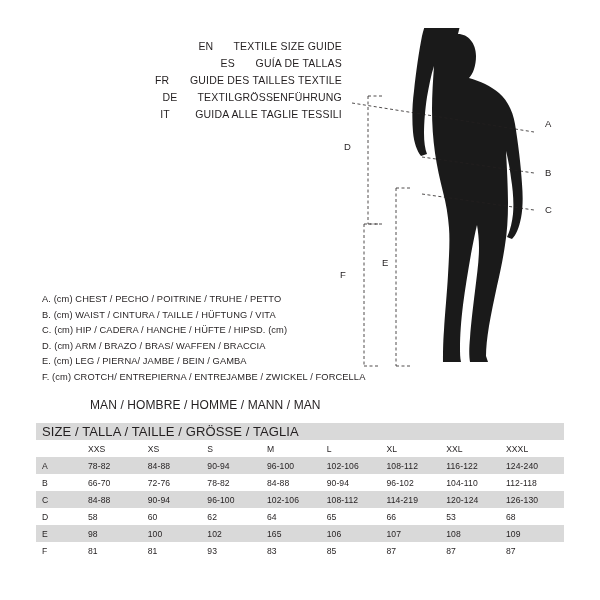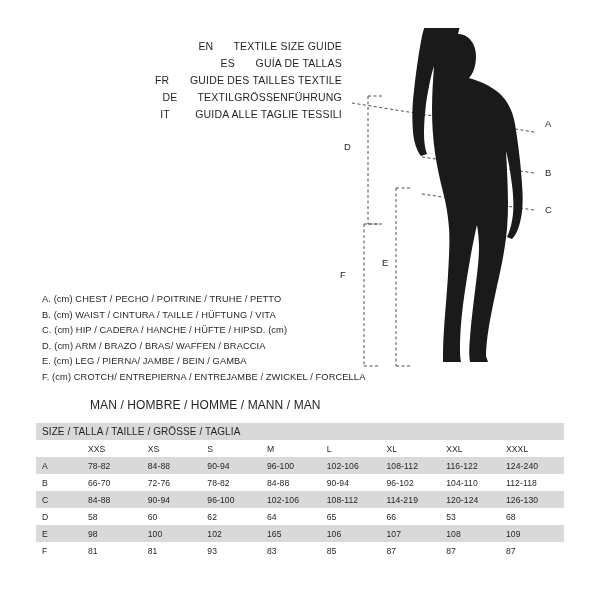--- a/index.html
+++ b/index.html
@@ -81,21 +81,21 @@
     letter-spacing: 0.1px;
   }
   table.size-table td {
     padding: 0;
     height: 17px;
     vertical-align: middle;
     color: #231f20;
   }
   .row-head td {
     background: #d9d9d9;
-    font-size: 10px;
+    font-size: 13px;
   }
   .row-cols td {
     background: #ffffff;
   }
   .row-shaded td {
     background: #d9d9d9;
   }
   .row-plain td {
     background: #ffffff;
   }

